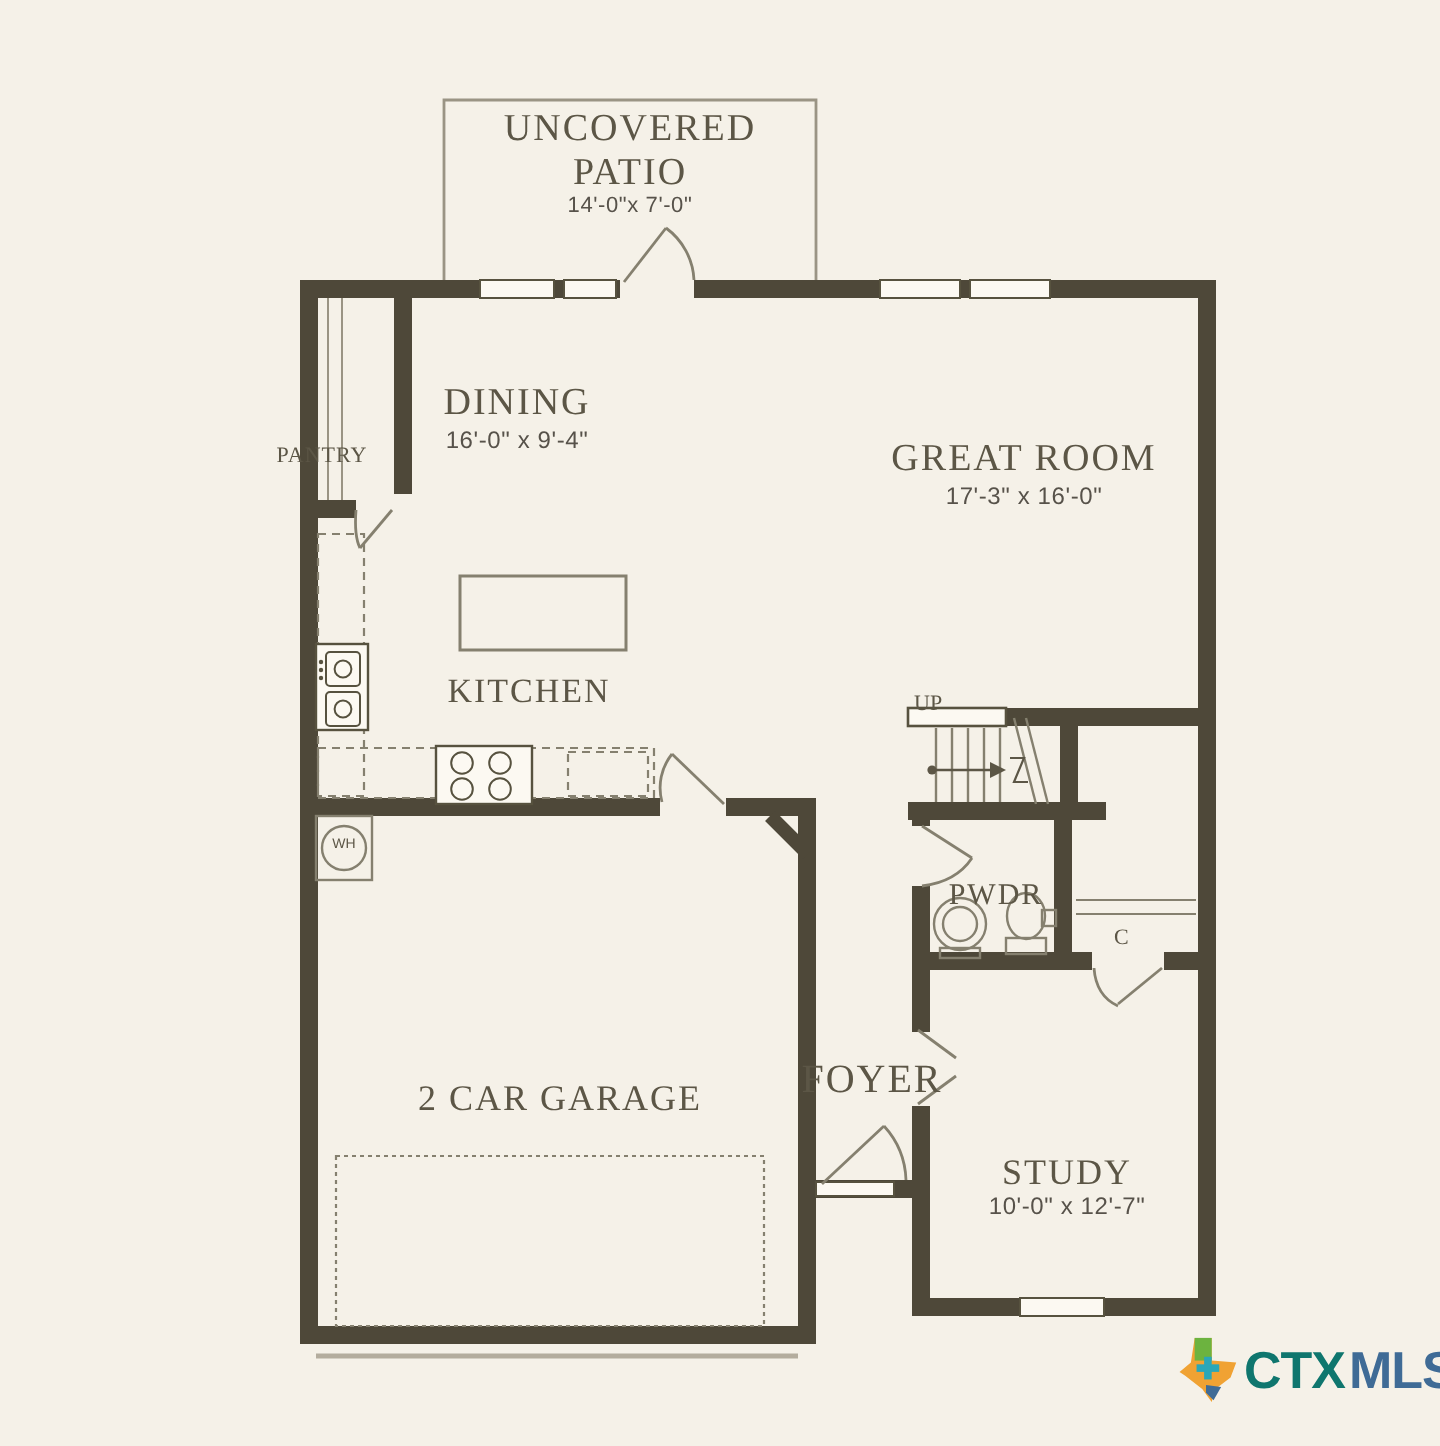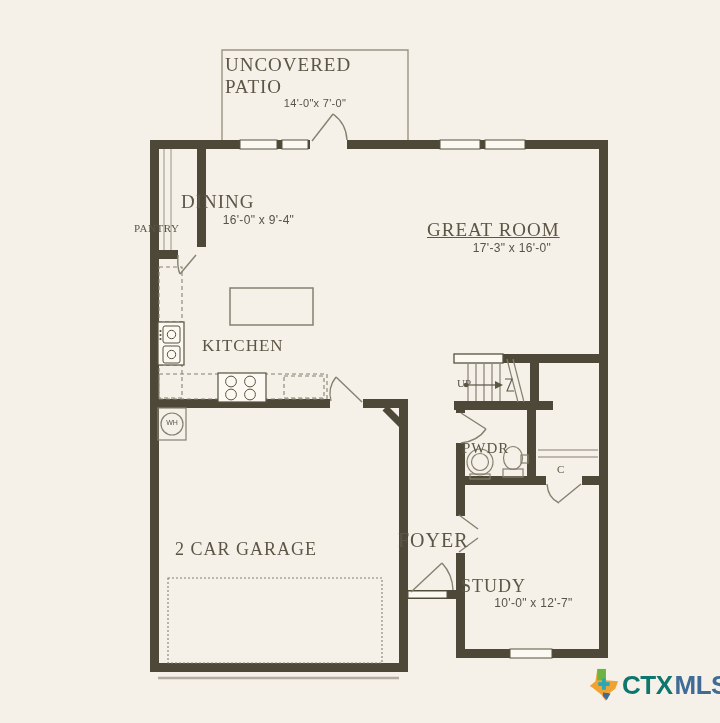--- a/index.html
+++ b/index.html
@@ -1,19 +1,19 @@
 <!DOCTYPE html>
 <html><head>
 <meta charset="utf-8">
 <style>
   html,body{margin:0;padding:0;background:#f5f1e8;}
   #canvas{position:relative;width:720px;height:723px;background:#f5f1e8;overflow:hidden;
           font-family:"Liberation Serif",serif;color:#5c5646;}
   #plan-svg{position:absolute;left:0;top:0;}
-  .lbl{position:absolute;letter-spacing:1px;line-height:1.18;color:#5c5646;}
+  .lbl{position:absolute;text-align:center;letter-spacing:1px;line-height:1.18;color:#5c5646;}
   .dims{position:absolute;text-align:center;font-family:"Liberation Sans",sans-serif;
         color:#57524a;letter-spacing:0.3px;}
   .small-lbl{position:absolute;color:#5c5646;}
   #logo{position:absolute;left:586px;top:668px;display:flex;align-items:center;gap:2px;
         font-family:"Liberation Sans",sans-serif;font-weight:bold;font-size:26px;letter-spacing:-0.5px;}
   #logo .ctx{color:#0f766e;}
   #logo .mls{color:#3f6b96;}
 </style>
 </head>
 <body>
@@ -179,37 +179,37 @@
       <line x1="158" y1="678" x2="399" y2="678" stroke="#b4ad9e" stroke-width="2.5"></line>
     </g>
   </svg>
 
   <div class="lbl" style="left:225px;top:54px;width:180px;font-size:19px;">UNCOVERED PATIO</div>
   <div class="dims" style="left:225px;top:97px;width:180px;font-size:11px;">14'-0"x 7'-0"</div>
 
   <div class="lbl" style="left:181px;top:191px;width:155px;font-size:19px;">DINING</div>
   <div class="dims" style="left:181px;top:213px;width:155px;font-size:12px;">16'-0" x 9'-4"</div>
 
-  <div class="lbl" style="left:427px;top:219px;width:170px;font-size:19px;text-decoration:underline;">GREAT ROOM</div>
+  <div class="lbl" style="left:427px;top:219px;width:170px;font-size:19px;">GREAT ROOM</div>
   <div class="dims" style="left:427px;top:241px;width:170px;font-size:12px;">17'-3" x 16'-0"</div>
 
   <div class="lbl" style="left:134px;top:222px;width:54px;font-size:11px;letter-spacing:0.5px;">PANTRY</div>
 
   <div class="lbl" style="left:202px;top:336px;width:125px;font-size:17px;">KITCHEN</div>
 
   <div class="lbl" style="left:462px;top:440px;width:72px;font-size:15px;">PWDR</div>
 
   <div class="lbl" style="left:398px;top:529px;width:76px;font-size:20px;">FOYER</div>
 
   <div class="lbl" style="left:175px;top:539px;width:210px;font-size:18px;">2 CAR GARAGE</div>
 
   <div class="lbl" style="left:461px;top:576px;width:145px;font-size:18px;">STUDY</div>
   <div class="dims" style="left:461px;top:596px;width:145px;font-size:12px;">10'-0" x 12'-7"</div>
 
-  <div class="small-lbl" style="left:457px;top:377px;font-size:11px;">UP</div>
+  <div class="small-lbl" style="left:457px;top:346px;font-size:11px;">UP</div>
   <div class="small-lbl" style="left:557px;top:463px;font-size:11px;">C</div>
   <div class="small-lbl" style="left:158px;top:419px;width:28px;text-align:center;font-size:7px;font-family:'Liberation Sans',sans-serif;">WH</div>
 
   <div id="logo">
     <svg width="34" height="34" viewBox="0 0 36 36">
       <path d="M12,1 L21,1 L21,13 L34,14 L31,22 L23,28 L21,35 L16,28 L7,21 L4,19 L10,14 Z" fill="#f0a233"></path>
       <rect x="12" y="1" width="9" height="12" fill="#6cb33f"></rect>
       <path d="M18,26 L26,27 L22,34 L18,30 Z" fill="#3f6b96"></path>
       <rect x="13" y="15" width="12" height="4" fill="#2aa7b8"></rect>
       <rect x="17" y="11" width="4" height="12" fill="#2aa7b8"></rect>

